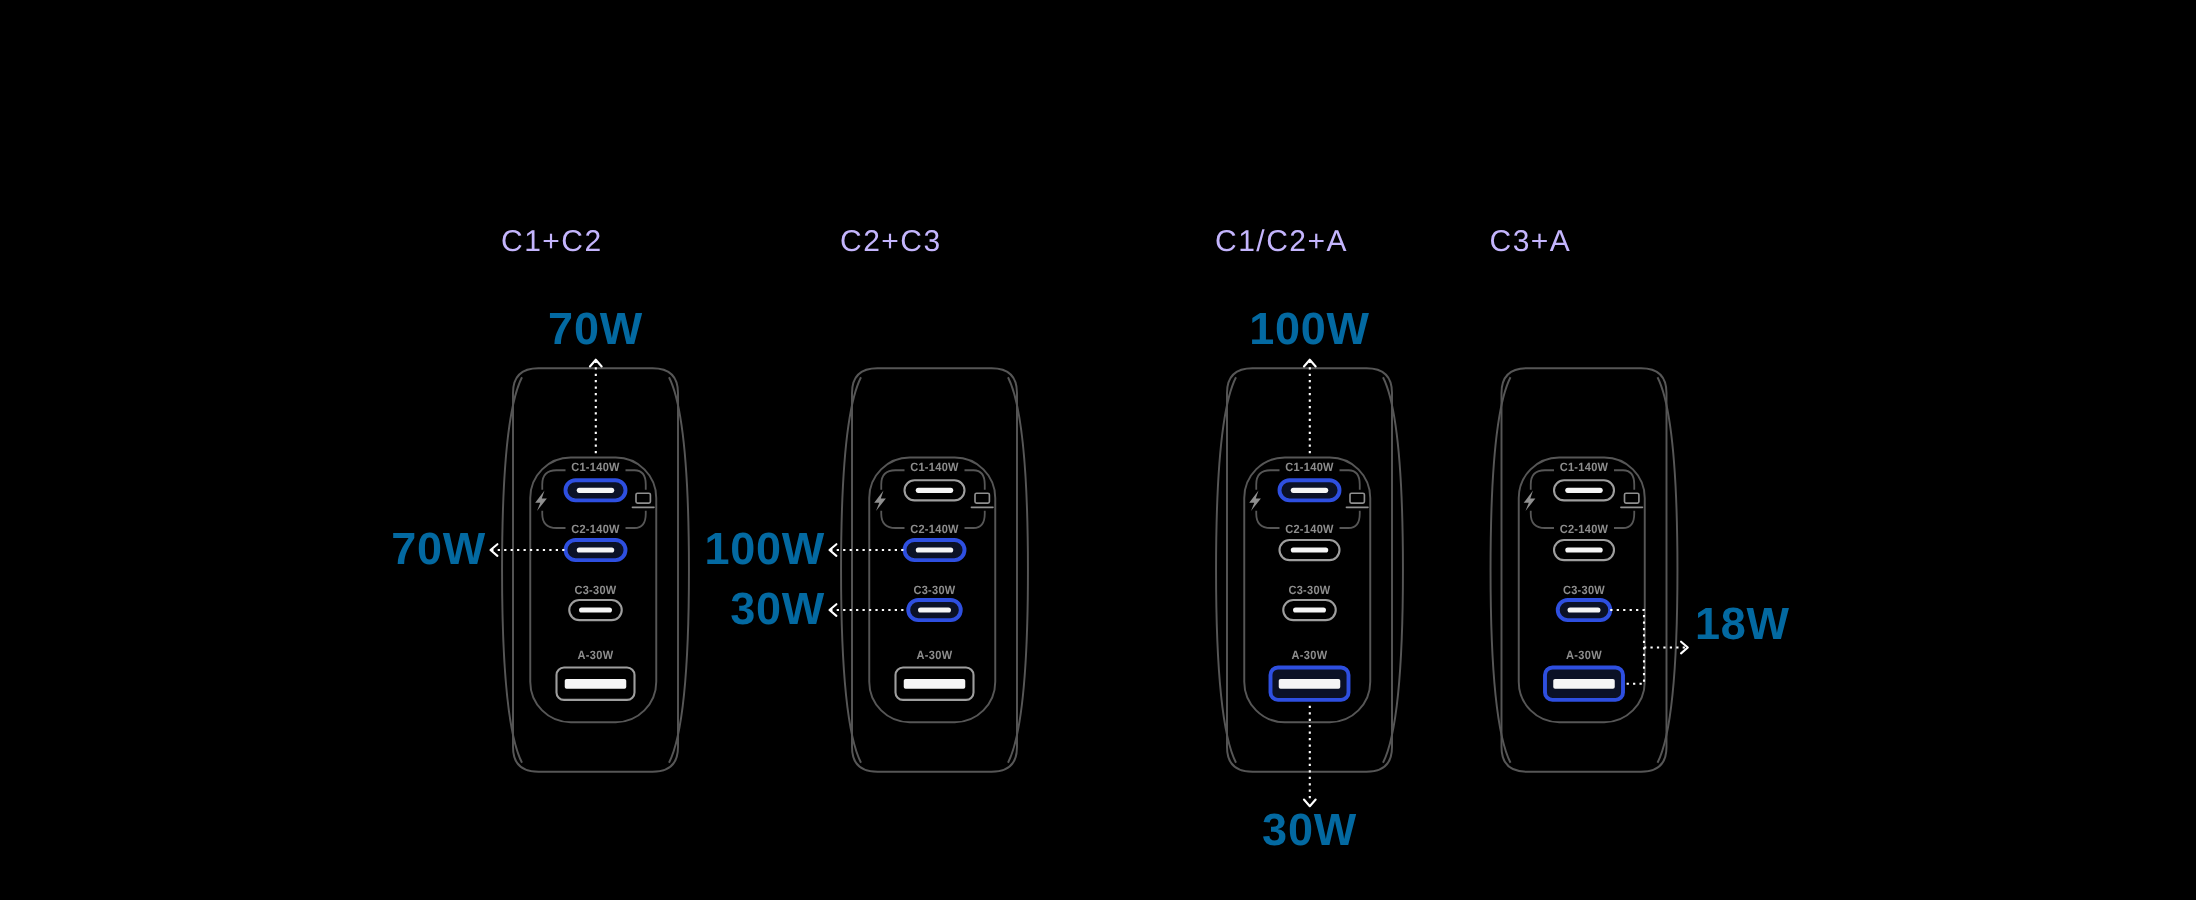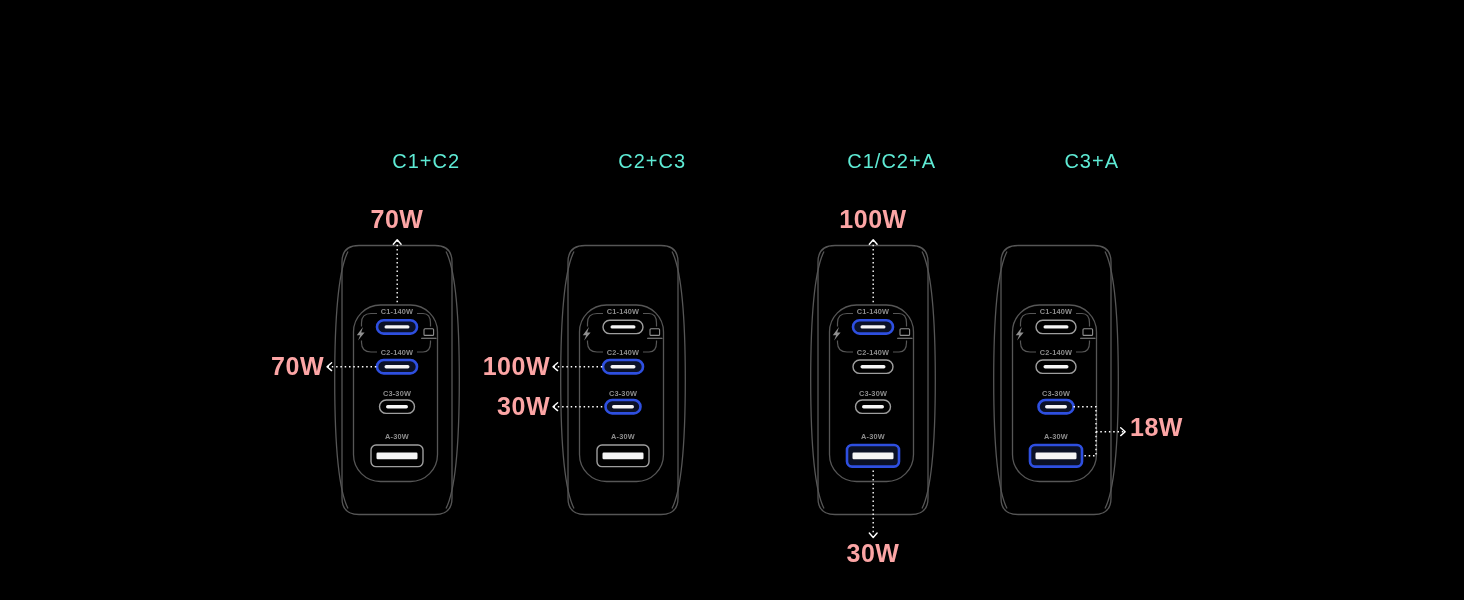--- a/index.html
+++ b/index.html
@@ -1,31 +1,31 @@
 <!DOCTYPE html>
 <html><head>
 <meta charset="utf-8">
 <style>
   html,body{margin:0;padding:0;background:#000;}
   .stage{position:relative;width:1464px;height:600px;background:#000;overflow:hidden;
          font-family:"Liberation Sans", sans-serif;}
   .charger{position:absolute;top:0;width:126px;height:600px;}
   .art,.arrows{position:absolute;left:0;top:0;overflow:visible;}
-  .ctitle{position:absolute;top:150px;left:0;width:126px;text-align:right;
-          color:#5eead4;font-size:20px;letter-spacing:1px;white-space:nowrap;}
+  .ctitle{position:absolute;top:150px;left:0;width:126px;text-align:left;
+          color:#c4b5fd;font-size:20px;letter-spacing:1px;white-space:nowrap;}
   .plabel{position:absolute;left:0;width:126px;text-align:center;color:#8d8d8d;
           font-size:8px;font-weight:bold;letter-spacing:.2px;transform:scaleX(.92);}
   .pl1{top:307px}.pl2{top:347.5px}.pl3{top:388.5px}.pl4{top:432px}
-  .co{position:absolute;color:#fca5a5;font-weight:700;font-size:25px;letter-spacing:.5px;
+  .co{position:absolute;color:#0369a1;font-weight:700;font-size:30px;letter-spacing:.5px;
       line-height:25px;white-space:nowrap;}
   .co-top{top:207px;left:0;width:126px;text-align:center;}
   .co-left1{top:354px;right:136px;}
   .co-left2{top:394px;right:136px;}
   .co-bottom{top:541px;left:0;width:126px;text-align:center;}
-  .co-right{top:415px;left:137px;}
+  .co-right{top:404px;left:137px;}
   
   .act1{--p1s:#2E4FE0;--p1w:2.6;--p1f:#0b1126;}
   .act2{--p2s:#2E4FE0;--p2w:2.6;--p2f:#0b1126;}
   .act3{--p3s:#2E4FE0;--p3w:2.6;--p3f:#0b1126;}
   .act4{--p4s:#2E4FE0;--p4w:2.6;--p4f:#0b1126;}
   .dots path{stroke:#fff;stroke-width:1.4;stroke-dasharray:1.5 2.8;fill:none;}
   .heads path{stroke:#fff;stroke-width:1.4;fill:none;stroke-linecap:round;stroke-linejoin:round;}
 </style>
 </head>
 <body>

